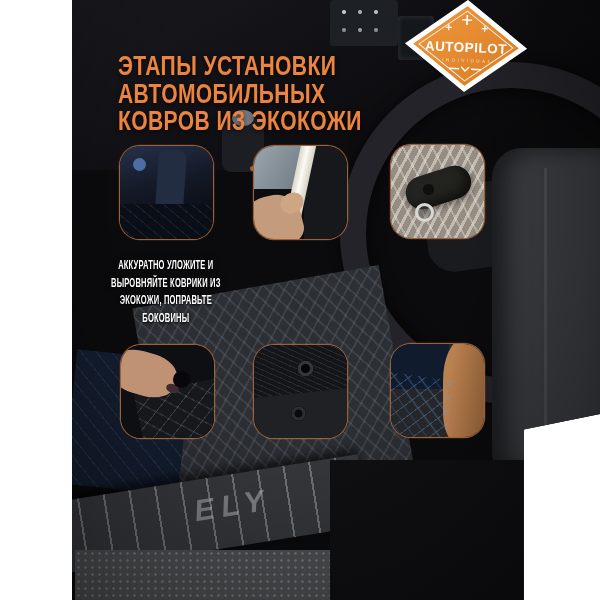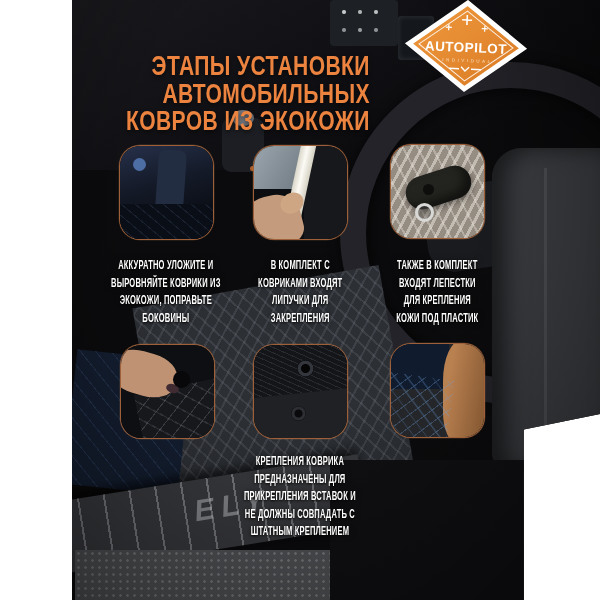--- a/index.html
+++ b/index.html
@@ -42,21 +42,21 @@
       box-shadow:0 -6px 10px rgba(0,0,0,.6);}
   .sill-text{left:140px;top:14px;font-size:30px;font-weight:bold;letter-spacing:7px;
       color:rgba(205,208,213,.5);font-style:italic;}
   .carpet{left:75px;top:550px;width:265px;height:50px;background:#515356;
       background-image:radial-gradient(rgba(255,255,255,.22) 1px,transparent 1.6px);
       background-size:7px 7px;}
   .bottom-dark{left:330px;top:460px;width:200px;height:140px;background:#101013;}
   .vignette{inset:0;background:radial-gradient(ellipse at 50% 32%,transparent 40%,rgba(0,0,0,.5) 100%);}
 
   
-  .title{position:absolute;left:126px;top:53px;z-index:4;text-align:right;}
+  .title{position:absolute;left:118px;top:53px;z-index:4;}
   .title-text{white-space:pre-line;font-size:27px;line-height:27.5px;font-weight:bold;
       color:#EC8440;letter-spacing:.5px;transform:scaleX(.78);transform-origin:0 0;
       text-shadow:0 2px 5px rgba(0,0,0,.55);}
 
   
   .logo{position:absolute;left:404px;top:0;width:124px;height:94px;z-index:5;}
 
   
   .card{position:absolute;width:93px;height:93px;border:1.5px solid rgba(186,110,64,.85);
       border-radius:21px;overflow:hidden;background:#0c0d10;z-index:3;
@@ -211,33 +211,14 @@
     <div class="c6-seat"></div>
     <div class="c6-mat"></div>
   </div>
 
   <div class="cap pos-t1">
     <div class="cap-text">АККУРАТНО УЛОЖИТЕ И
 ВЫРОВНЯЙТЕ КОВРИКИ ИЗ
 ЭКОКОЖИ, ПОПРАВЬТЕ
 БОКОВИНЫ</div>
   </div>
-  <div class="cap pos-t2">
-    <div class="cap-text">В КОМПЛЕКТ С
-КОВРИКАМИ ВХОДЯТ
-ЛИПУЧКИ ДЛЯ
-ЗАКРЕПЛЕНИЯ</div>
-  </div>
-  <div class="cap pos-t3">
-    <div class="cap-text">ТАКЖЕ В КОМПЛЕКТ
-ВХОДЯТ ЛЕПЕСТКИ
-ДЛЯ КРЕПЛЕНИЯ
-КОЖИ ПОД ПЛАСТИК</div>
-  </div>
-  <div class="cap pos-t5">
-    <div class="cap-text">КРЕПЛЕНИЯ КОВРИКА
-ПРЕДНАЗНАЧЕНЫ ДЛЯ
-ПРИКРЕПЛЕНИЯ ВСТАВОК И
-НЕ ДОЛЖНЫ СОВПАДАТЬ С
-ШТАТНЫМ КРЕПЛЕНИЕМ</div>
-  </div>
 
 </div>
 
 </body></html>

